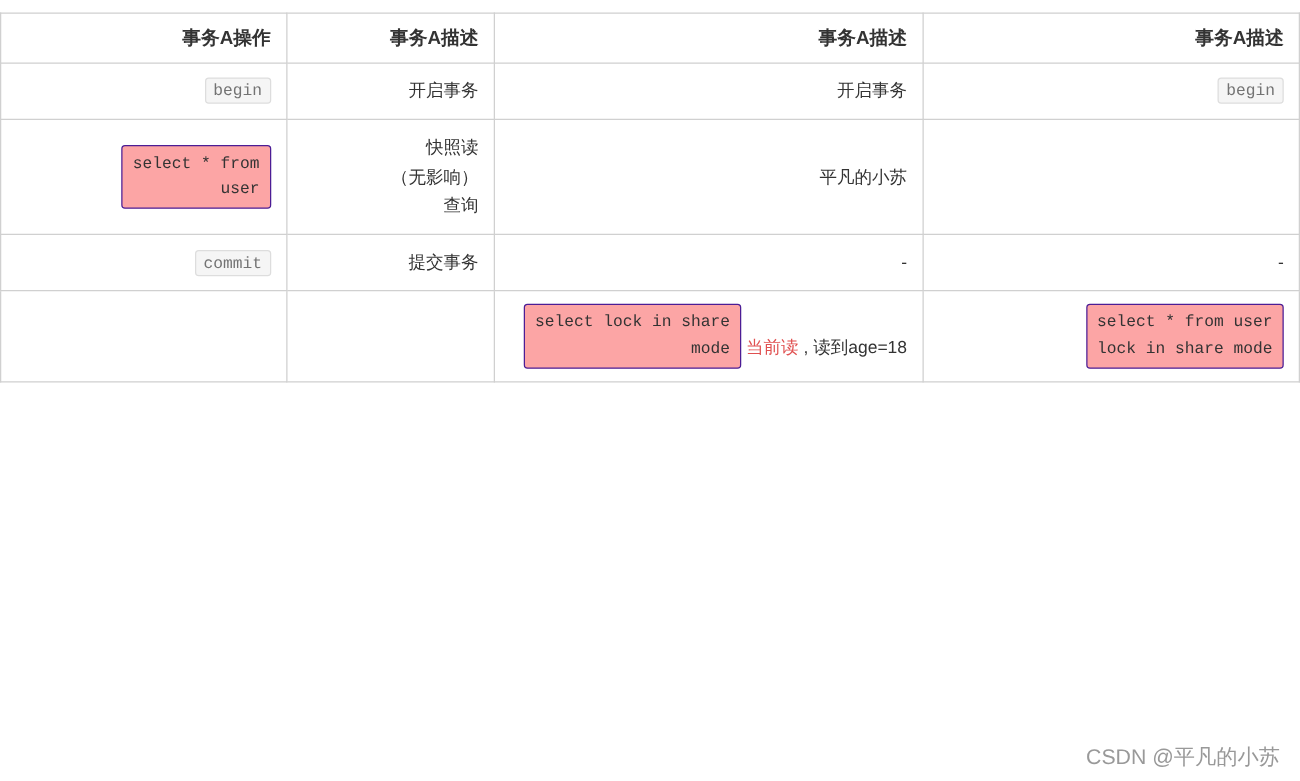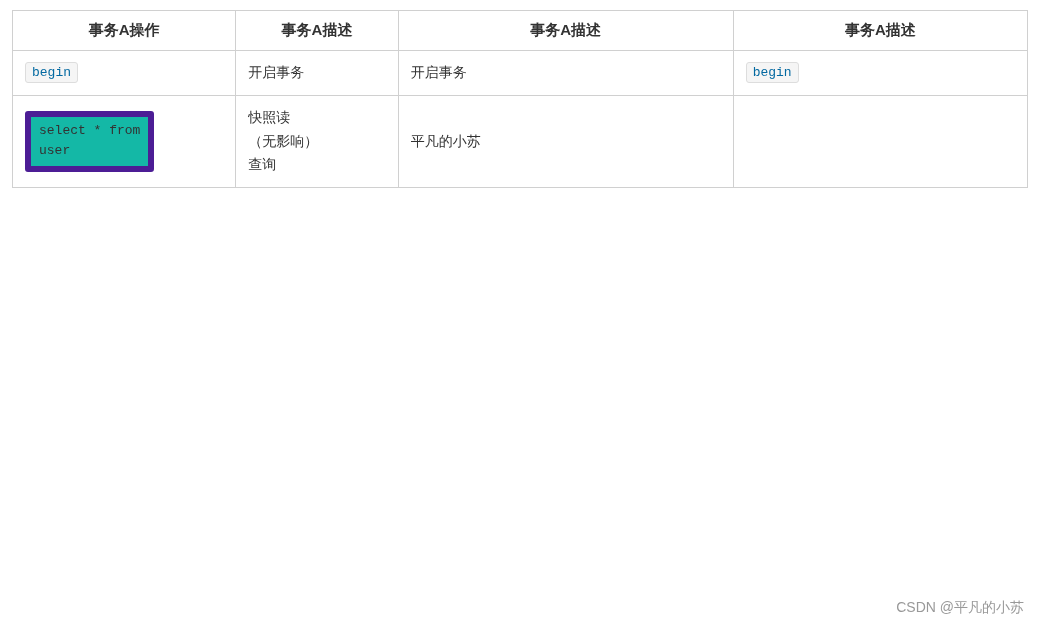--- a/index.html
+++ b/index.html
@@ -6,22 +6,23 @@
     body {
       background: #fff;
       font-family: "Microsoft YaHei", "SimHei", Arial, sans-serif;
       font-size: 14px;
       color: #333;
     }
     .page-wrapper {
       width: 1040px;
       min-height: 625px;
       background: #fff;
-      padding: 10px 12px;
+      padding: 10px 0;
       position: relative;
+      text-align: right;
     }
     table {
       width: 100%;
       border-collapse: collapse;
       table-layout: fixed;
     }
     th, td {
       border: 1px solid #d0d0d0;
       padding: 10px 12px;
       vertical-align: middle;
@@ -37,27 +38,27 @@
     col.col4 { width: 29%; }
 
     .code-inline {
       display: inline-block;
       background: #f5f5f5;
       border: 1px solid #ddd;
       border-radius: 3px;
       padding: 2px 6px;
       font-family: Consolas, "Courier New", monospace;
       font-size: 13px;
-      color: #0369a1;
+      color: #737373;
       white-space: nowrap;
     }
     .code-block {
       display: inline-block;
-      background: #14b8a6;
-      border: 6px solid #4c1d95;
+      background: #fca5a5;
+      border: 1px solid #4c1d95;
       border-radius: 3px;
       padding: 4px 8px;
       font-family: Consolas, "Courier New", monospace;
       font-size: 13px;
       color: #333;
       line-height: 1.6;
     }
     .highlight-red {
       color: #e05050;
     }
@@ -65,21 +66,21 @@
       font-family: "Microsoft YaHei", "SimHei", Arial, sans-serif;
       margin-top: 40px;
     }
     .cell-content {
       line-height: 1.7;
     }
     .watermark {
       position: absolute;
       bottom: 8px;
       right: 16px;
-      font-size: 14px;
+      font-size: 17px;
       color: #999;
     }
   </style>
 </head>
 <body>
 
 <div class="page-wrapper">
   <table>
     <colgroup>
       <col class="col1">
@@ -128,18 +129,46 @@
           <span class="cell-content text-zh">快照读<br>（无影响）<br>查询</span>
         </td>
         <td>
           <span class="cell-content text-zh">平凡的小苏</span>
         </td>
         <td>
         </td>
       </tr>
 
 
+      <tr>
+        <td>
+          <span class="code-inline">commit</span>
+        </td>
+        <td>
+          <span class="cell-content text-zh">提交事务</span>
+        </td>
+        <td>
+          <span class="cell-content">-</span>
+        </td>
+        <td>
+          <span class="cell-content">-</span>
+        </td>
+      </tr>
 
 
+      <tr>
+        <td></td>
+        <td></td>
+        <td>
+          <div class="cell-content">
+            <span class="code-block">select lock in share<br>mode</span>
+            <span class="text-zh highlight-red">当前读</span>
+            <span class="text-zh">, 读到age=18</span>
+          </div>
+        </td>
+        <td>
+          <span class="code-block">select * from user<br>lock in share mode</span>
+        </td>
+      </tr>
     </tbody>
   </table>
   <div class="watermark">CSDN @平凡的小苏</div>
 </div>
 
 </body></html>

